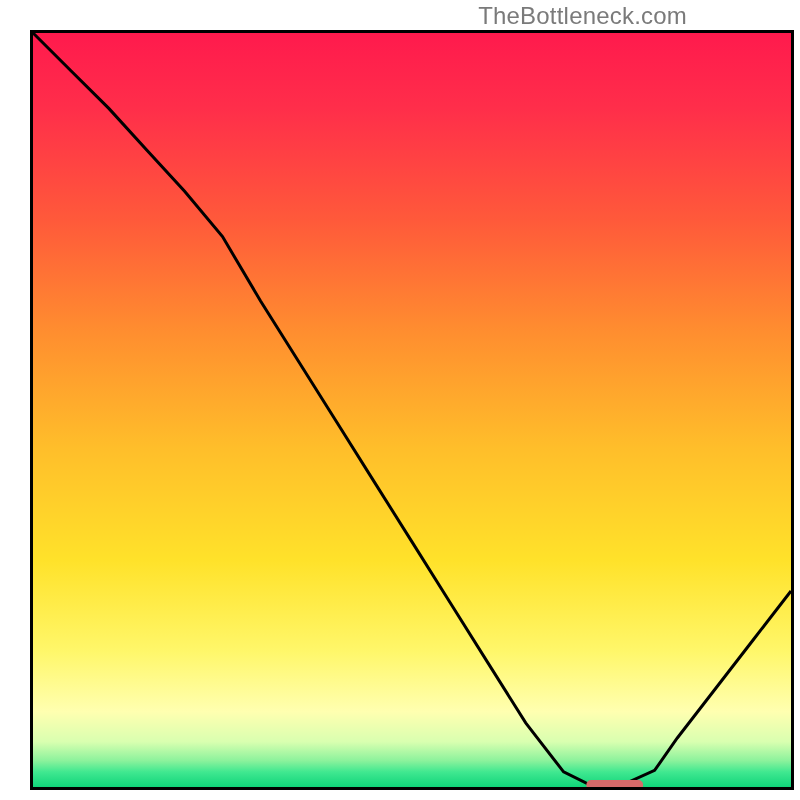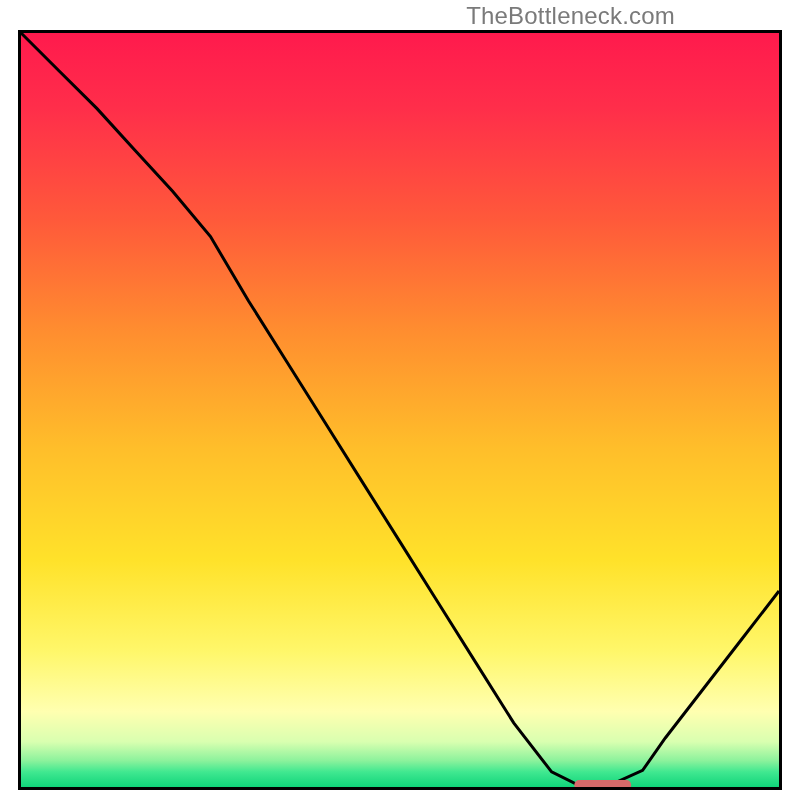--- a/index.html
+++ b/index.html
@@ -7,20 +7,21 @@
     padding: 0;
     width: 800px;
     height: 800px;
     background: #ffffff;
     font-family: Arial, Helvetica, sans-serif;
   }
   .frame {
     position: relative;
     width: 685px;
     height: 800px;
+    margin-left: 12px;
   }
   .watermark {
     position: absolute;
     top: 2px;
     right: 10px;
     font-size: 24px;
     font-weight: 500;
     color: #7a7a7a;
     letter-spacing: 0.2px;
   }

